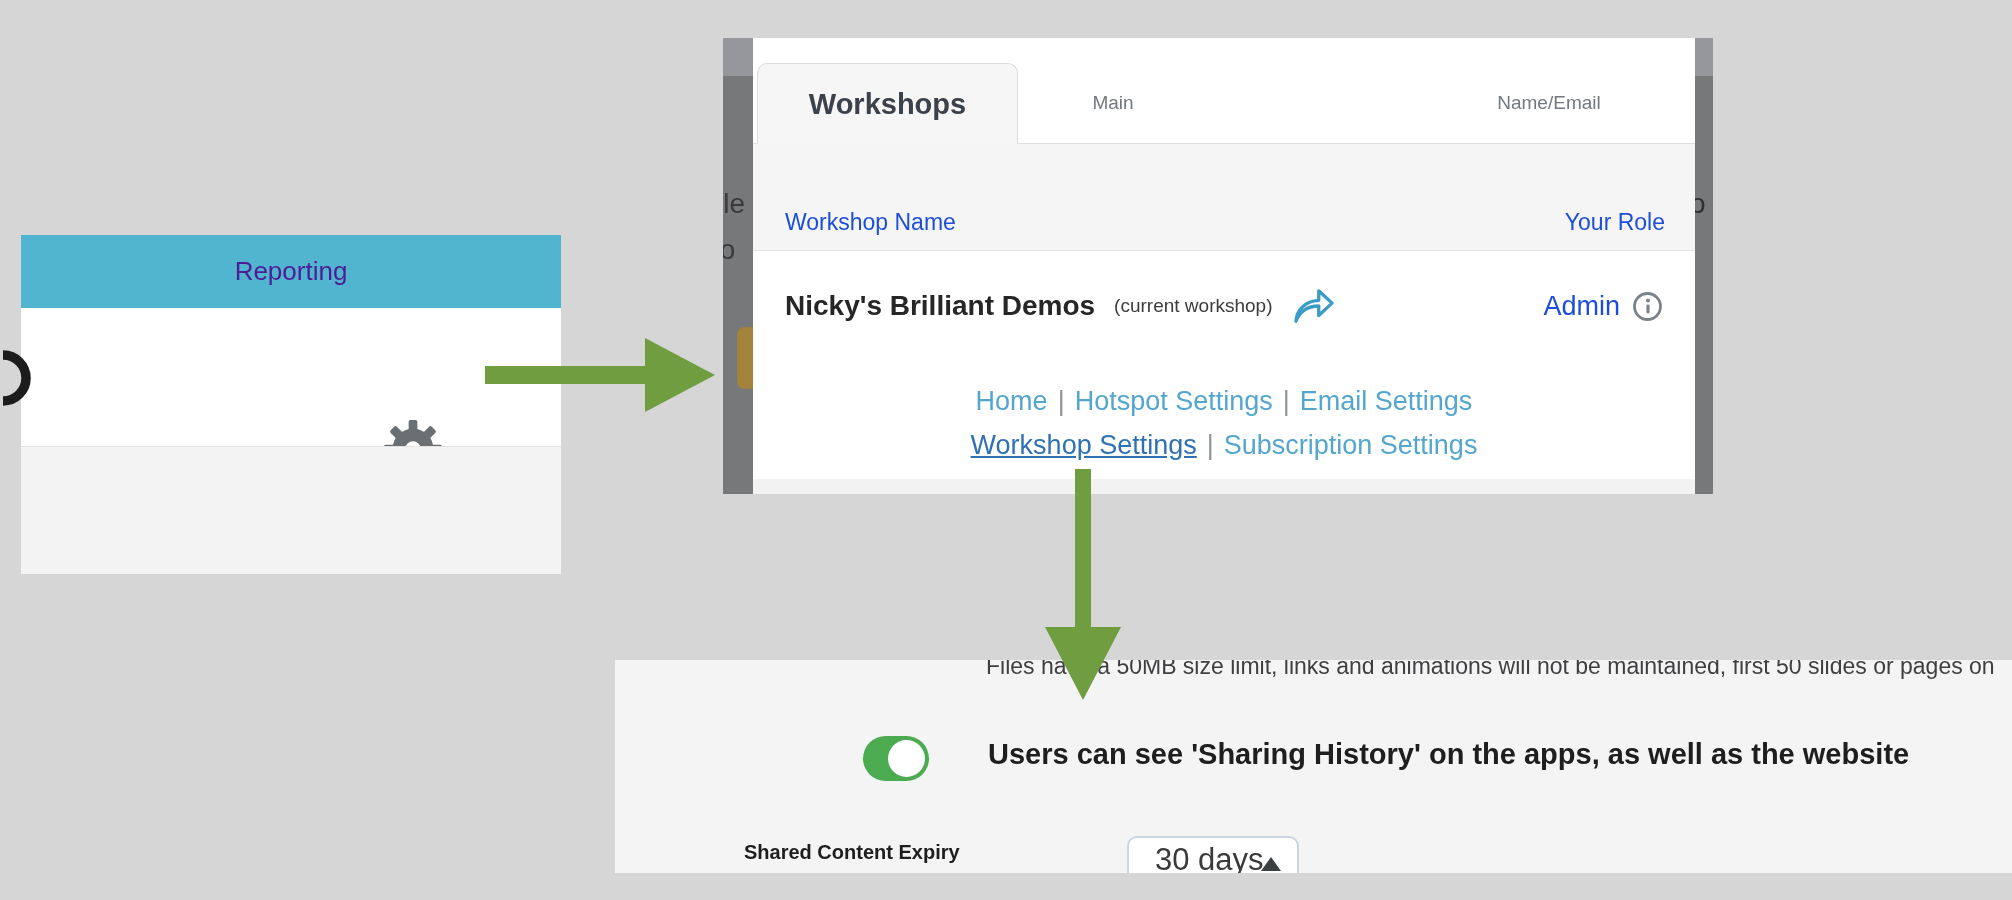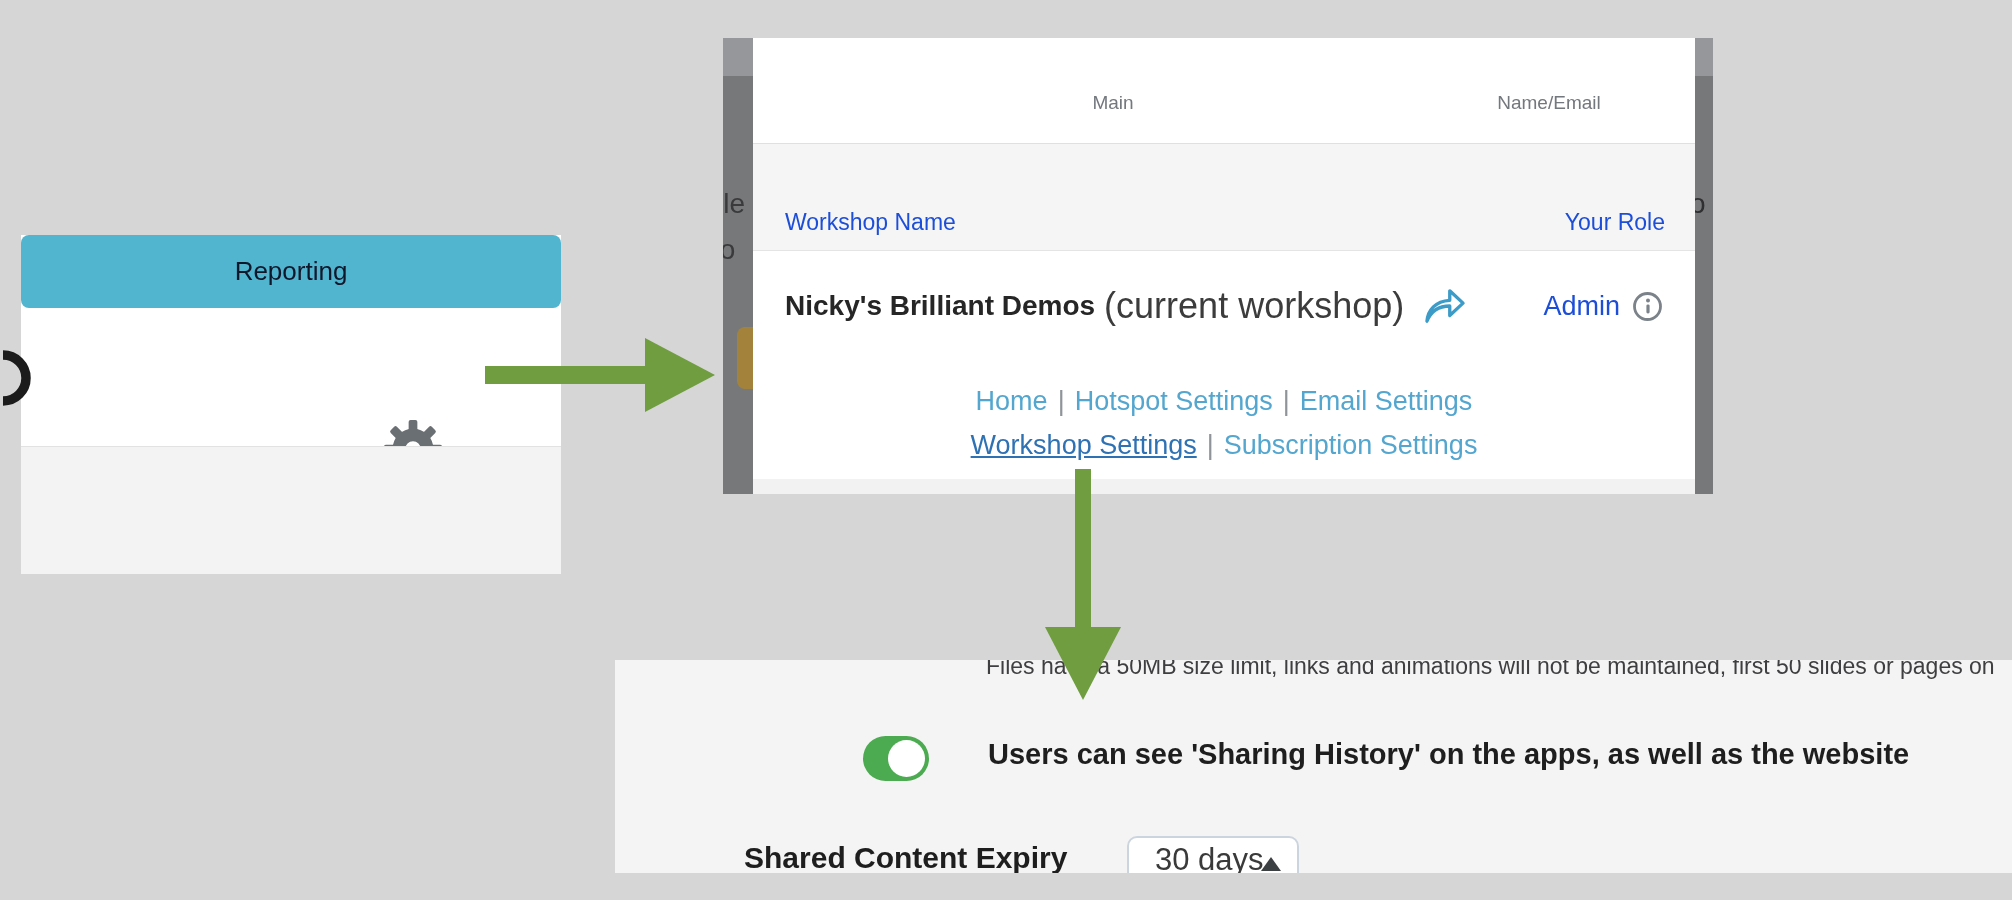--- a/index.html
+++ b/index.html
@@ -5,21 +5,21 @@
   * { margin:0; padding:0; box-sizing:border-box; }
   html,body { width:2012px; height:900px; }
   body { position:relative; overflow:hidden; background:#d6d6d6;
          font-family:"Liberation Sans", sans-serif; }
 
   
   .rep-card { position:absolute; left:21px; top:235px; width:540px; height:339px;
               overflow:hidden; background:#fff; z-index:2; }
   .rep-header { position:absolute; left:0; top:0; width:100%; height:73px;
                 background:#52b5d0; display:flex; align-items:center; justify-content:center;
-                color:#0f172a; font-size:26px;border-radius:8px; }
+                color:#4c1d95; font-size:26px; }
   .rep-body { position:absolute; left:0; top:73px; width:100%; height:138px; background:#fff; }
   .rep-footer { position:absolute; left:0; top:211px; width:100%; height:128px;
                 background:#f3f3f4; border-top:1px solid #e2e2e2; }
   .gear-wrap { position:absolute; left:361px; top:110px; width:62px; height:62px; cursor:pointer; }
   .paren-frag { position:absolute; left:-6px; top:350px; z-index:3; }
 
   
   .arrow-right { position:absolute; left:485px; top:337px; z-index:6; }
   .arrow-down  { position:absolute; left:1040px; top:469px; z-index:6; }
 
@@ -55,21 +55,21 @@
   .tab-name  { left:796px; }
 
   .list-head { position:absolute; left:0; top:106px; width:100%; height:107px;
                background:#f5f5f6; border-bottom:1px solid #e4e4e4;
                display:flex; justify-content:space-between; align-items:flex-end;
                padding:0 30px 14px 32px; font-size:23px; color:#1d4ed8; }
 
   .ws-row { position:absolute; left:32px; top:240px; width:878px; height:56px;
             display:flex; align-items:center; }
   .ws-name { font-size:28px; font-weight:bold; color:#262626; }
-  .ws-suffix { font-size:36px; color:#3c3c3c; margin-left:9px; }
+  .ws-suffix { font-size:19px; color:#3c3c3c; margin-left:19px; }
   .share-wrap { margin-left:20px; width:42px; height:38px; cursor:pointer; }
   .ws-spacer { flex:1; }
   .ws-role { font-size:27px; color:#1d4ed8; margin-right:12px; }
   .info-wrap { width:31px; height:31px; cursor:pointer; }
 
   .links-row { position:absolute; width:100%; text-align:center; font-size:27px; }
   .links-row1 { top:348px; }
   .links-row2 { top:392px; }
   .lnk { color:#54a6cf; text-decoration:none; cursor:pointer; }
   .lnk-active { color:#2f72b4; text-decoration:underline;text-align:right; }
@@ -79,21 +79,21 @@
   .share-panel { position:absolute; left:615px; top:660px; width:1397px; height:213px;
                  background:#f4f4f5; overflow:hidden; z-index:1; }
   .clipped-note { position:absolute; left:371px; top:-7px; font-size:23px; color:#3f3f41;
                   white-space:nowrap; }
   .toggle { position:absolute; left:248px; top:76px; width:66px; height:45px;
             border-radius:23px; background:#4cab51; cursor:pointer; }
   .toggle .knob { position:absolute; top:4px; right:4px; width:37px; height:37px;
                   background:#fff; border-radius:50%; }
   .toggle-label { position:absolute; left:373px; top:78px; font-size:29px; font-weight:bold;
                   color:#1e1e1e; white-space:nowrap; }
-  .expiry-label { position:absolute; left:129px; top:181px; font-size:30px; font-weight:bold;
+  .expiry-label { position:absolute; left:129px; top:181px; font-size:20px; font-weight:bold;
                   color:#1e1e1e; white-space:nowrap; }
   .expiry-select { position:absolute; left:512px; top:176px; width:172px; height:60px;
                    background:#fff; border:2px solid #ccd5de; border-radius:10px;
                    cursor:pointer; }
   .expiry-value { position:absolute; left:26px; top:4px; font-size:31px; color:#3a3a3a; }
   .spinner-up { position:absolute; right:16px; top:19px; width:0; height:0;
                 border-left:10px solid transparent; border-right:10px solid transparent;
                 border-bottom:14px solid #3d4043; }
 </style>
 </head>
@@ -156,20 +156,23 @@
   </div>
 
   <div class="backdrop-bar bar-right">
     <div class="bar-cap"></div>
     <span class="frag frag-o">o</span>
   </div>
 
   <div class="modal-content">
 
     <div class="tabs">
+      <div class="tab-active">
+        <span>Workshops</span>
+      </div>
       <span class="tab-inactive tab-main">Main</span>
       <span class="tab-inactive tab-name">Name/Email</span>
     </div>
 
     <div class="list-head">
       <span>Workshop Name</span>
       <span>Your Role</span>
     </div>
 
     <div class="ws-row">

